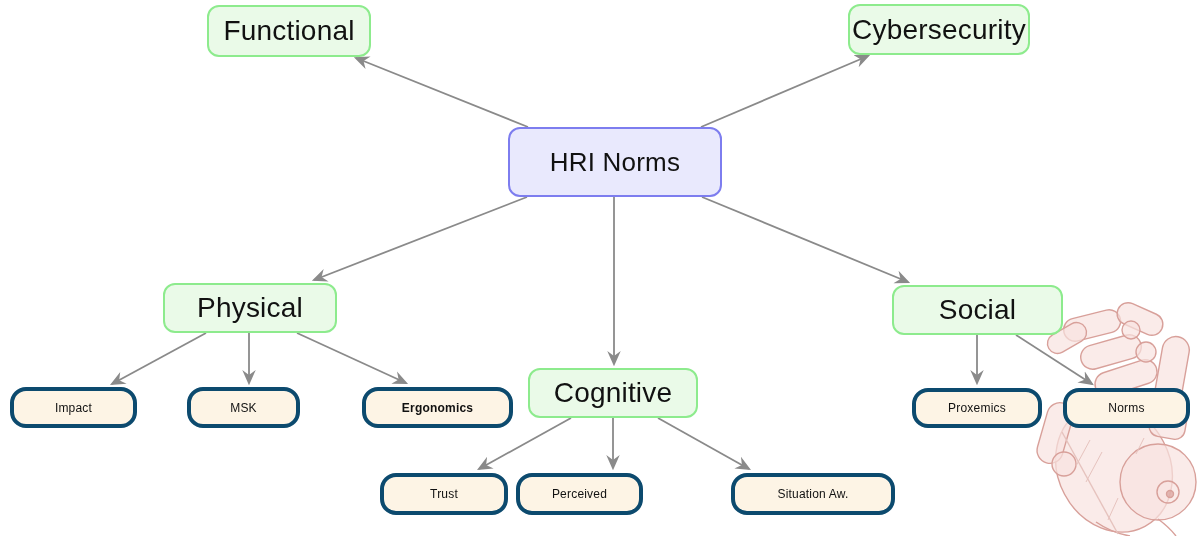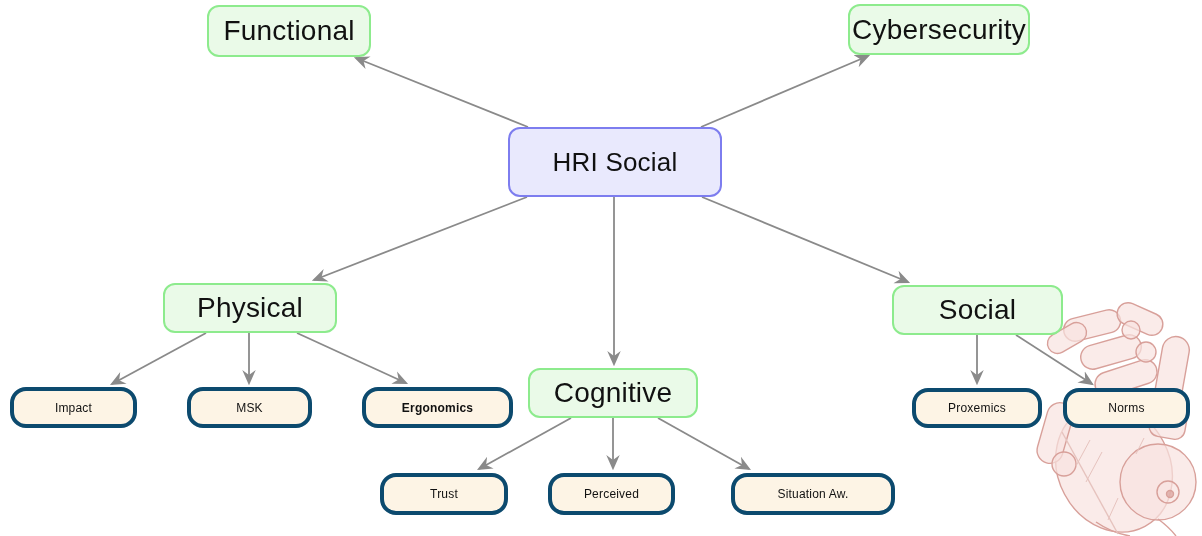--- a/index.html
+++ b/index.html
@@ -88,41 +88,41 @@
       <line x1="249" y1="333" x2="249" y2="383" marker-end="url(#arrow)"></line>
       <line x1="297" y1="333" x2="406" y2="383" marker-end="url(#arrow)"></line>
       <line x1="571" y1="418" x2="479" y2="469" marker-end="url(#arrow)"></line>
       <line x1="613" y1="418" x2="613" y2="468" marker-end="url(#arrow)"></line>
       <line x1="658" y1="418" x2="749" y2="469" marker-end="url(#arrow)"></line>
       <line x1="977" y1="335" x2="977" y2="383" marker-end="url(#arrow)"></line>
       <line x1="1016" y1="335" x2="1092" y2="384" marker-end="url(#arrow)"></line>
     </g>
   </svg>
 
-  <div class="node root" style="left:508px; top:127px; width:214px; height:70px;">HRI Social</div>
+  <div class="node root" style="left:508px; top:127px; width:214px; height:70px;">HRI Norms</div>
 
   <div class="node category" style="left:207px; top:5px; width:164px; height:52px;">Functional</div>
 
   <div class="node category" style="left:848px; top:4px; width:182px; height:51px;">Cybersecurity</div>
 
   <div class="node category" style="left:163px; top:283px; width:174px; height:50px;">Physical</div>
 
   <div class="node category" style="left:528px; top:368px; width:170px; height:50px;">Cognitive</div>
 
   <div class="node category" style="left:892px; top:285px; width:171px; height:50px;">Social</div>
 
   <div class="node leaf" style="left:10px; top:387px; width:127px; height:41px;">Impact</div>
 
-  <div class="node leaf" style="left:187px; top:387px; width:125px; height:41px;">MSK</div>
+  <div class="node leaf" style="left:187px; top:387px; width:113px; height:41px;">MSK</div>
 
   <div class="node leaf" style="left:362px; top:387px; width:151px; height:41px;font-weight:bold;">Ergonomics</div>
 
   <div class="node leaf" style="left:380px; top:473px; width:128px; height:42px;text-align:center;">Trust</div>
 
-  <div class="node leaf" style="left:548px; top:473px; width:127px; height:42px;">Perceived</div>
+  <div class="node leaf" style="left:516px; top:473px; width:127px; height:42px;">Perceived</div>
 
   <div class="node leaf" style="left:713px; top:473px; width:164px; height:42px;margin-left:18px;">Situation Aw.</div>
 
   <div class="node leaf" style="left:912px; top:388px; width:130px; height:40px;">Proxemics</div>
 
   <div class="node leaf" style="left:1063px; top:388px; width:127px; height:40px;">Norms</div>
 
 </div>
 
 </body></html>

